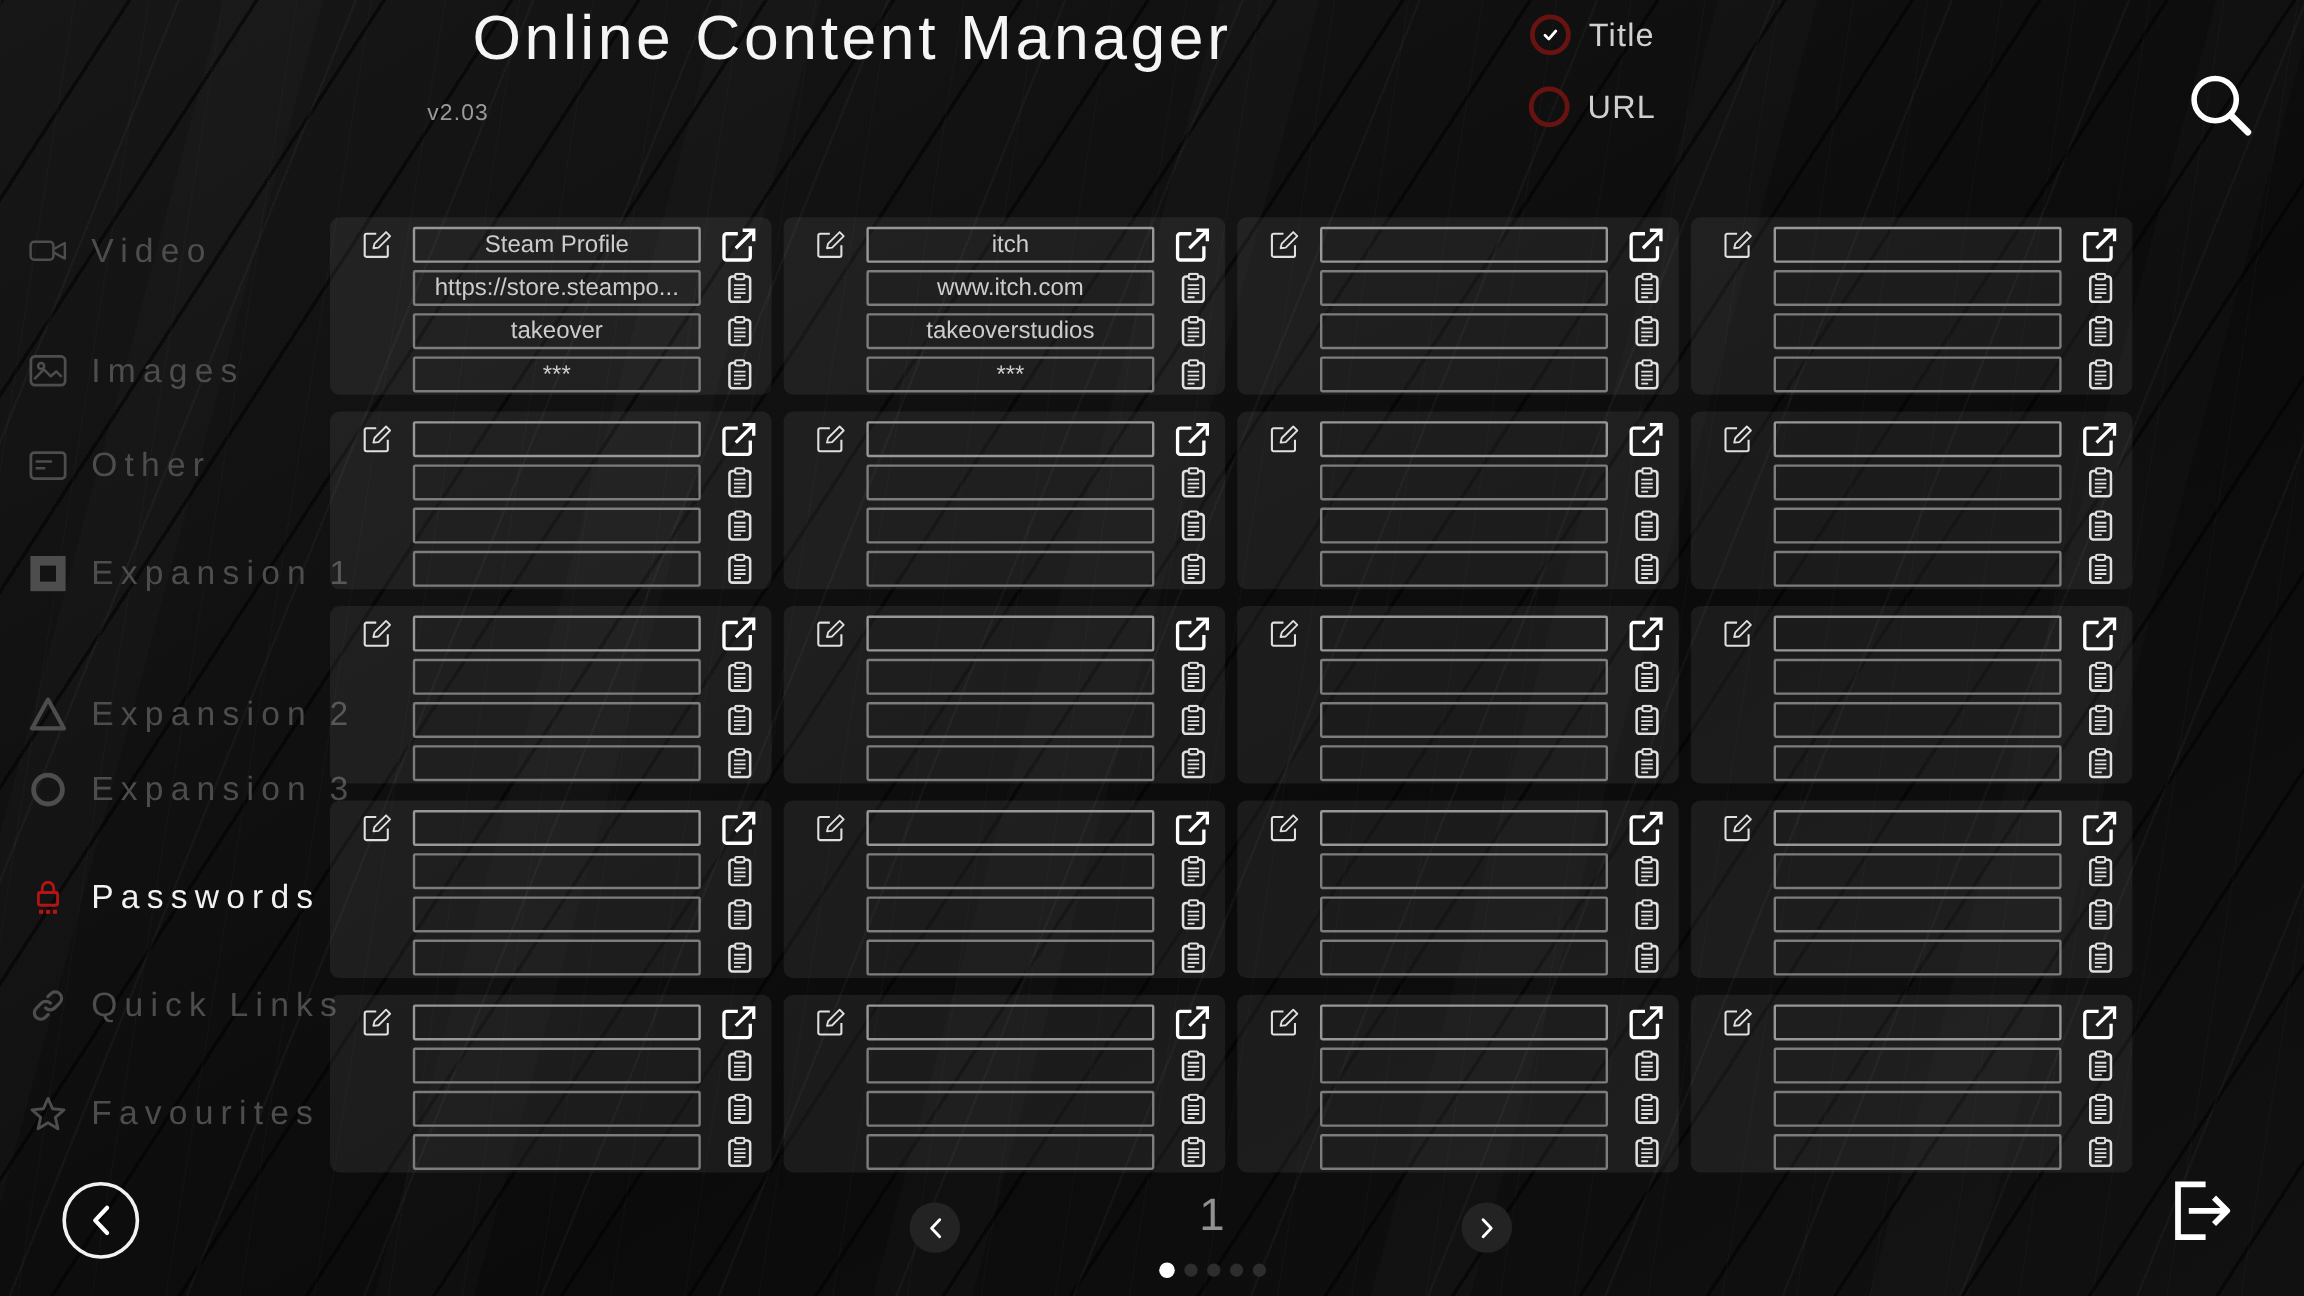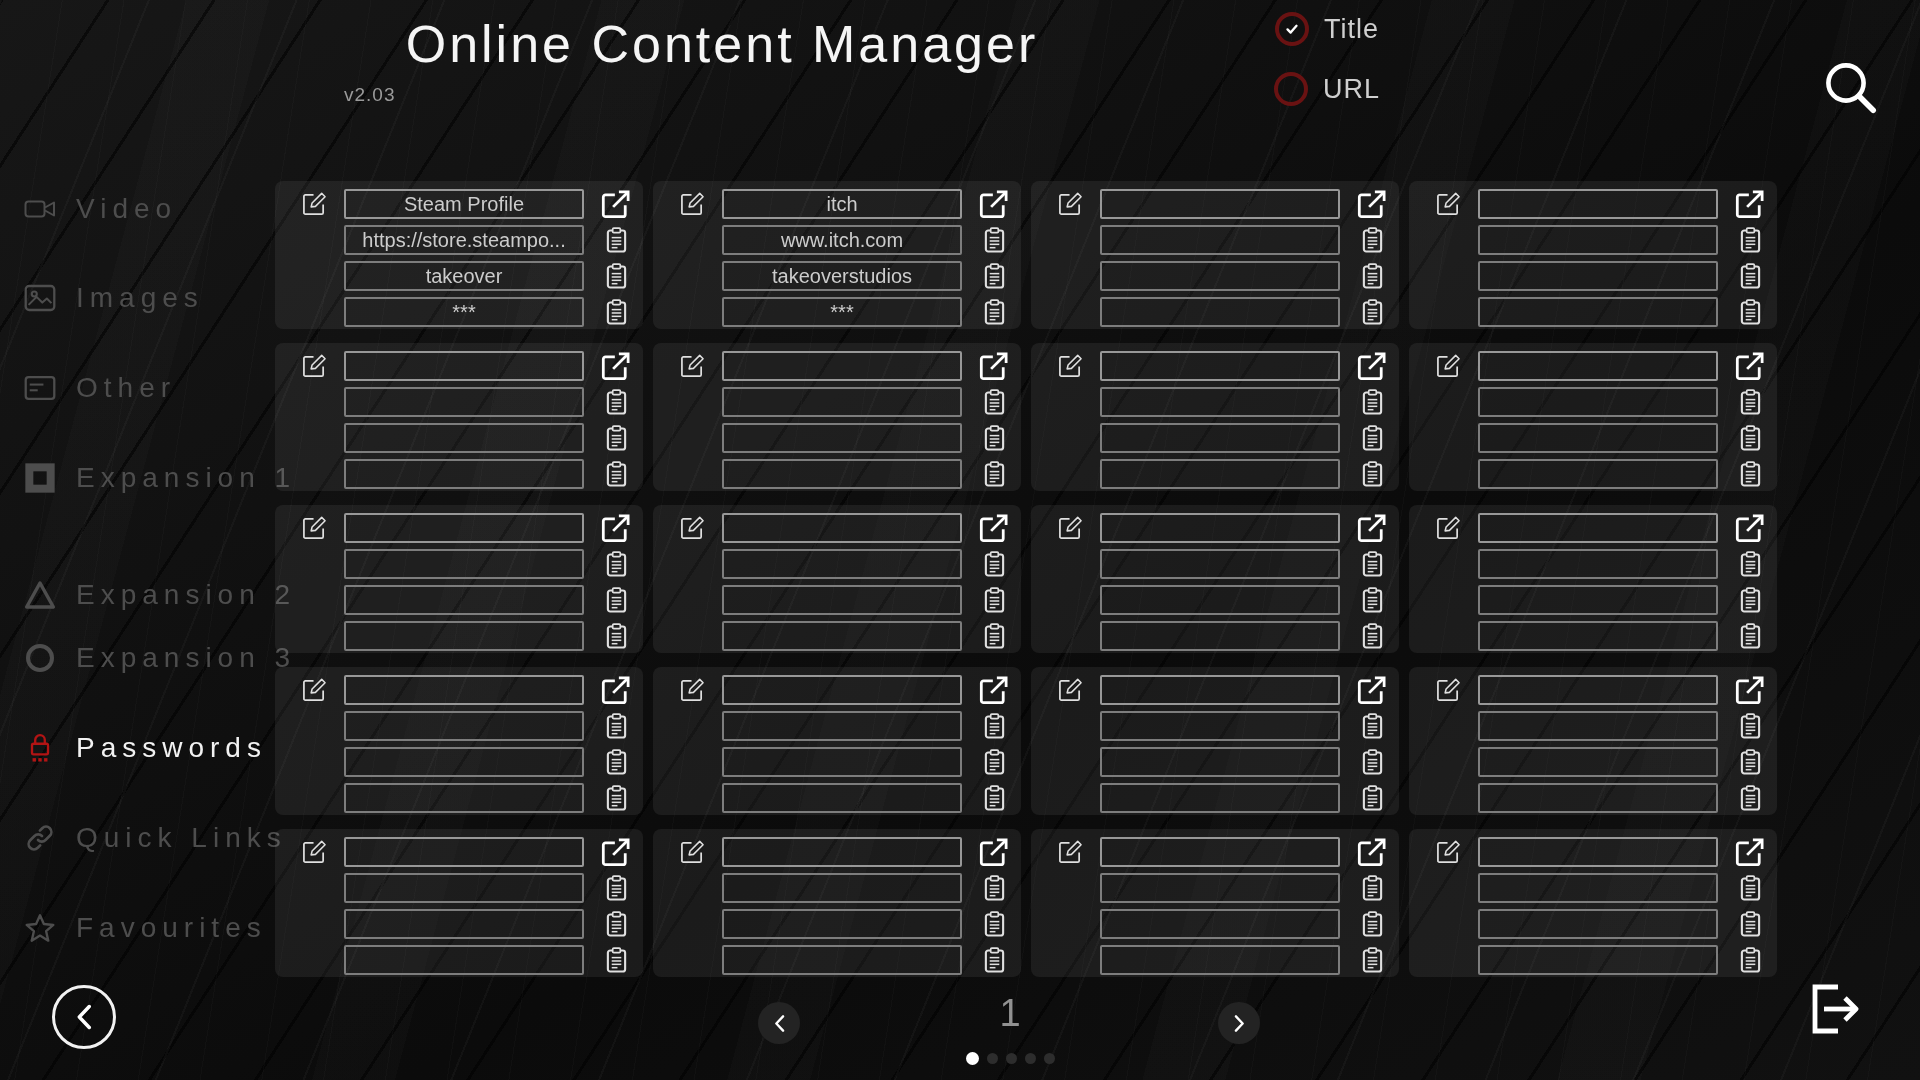--- a/index.html
+++ b/index.html
@@ -16,24 +16,24 @@
       repeating-linear-gradient(99deg,  rgba(255,255,255,0.020) 0 1px, transparent 1px 61px),
       repeating-linear-gradient(123deg, rgba(0,0,0,0.55) 0 3px, transparent 3px 89px),
       repeating-linear-gradient(105deg, transparent 0 180px, rgba(255,255,255,0.015) 180px 260px, transparent 260px 401px),
       linear-gradient(150deg,#171717,#0b0b0b 60%,#111111);
   }
   .app{position:absolute;inset:0;z-index:1;}
   svg{display:block;width:100%;height:100%;}
 
   
   .app-title{
-    position:absolute;left:375px;top:2px;width:670px;margin:12px;
+    position:absolute;left:375px;top:2px;width:670px;margin:0;
     text-align:center;font-size:52px;font-weight:300;letter-spacing:3px;color:#f5f5f5;
   }
-  .app-version{position:absolute;left:344px;top:84px;font-size:19px;color:#9a9a9a;letter-spacing:1px;text-align:right;}
+  .app-version{position:absolute;left:356px;top:84px;font-size:19px;color:#9a9a9a;letter-spacing:1px;text-align:right;}
   .search-modes{position:absolute;left:1274px;top:12px;display:flex;align-items:center;gap:26px;flex-direction:column;}
   .mode{display:flex;align-items:center;gap:15px;cursor:pointer;}
   .radio{
     width:26px;height:26px;border-radius:50%;
     border:4px solid #691212;display:flex;align-items:center;justify-content:center;
   }
   .radio .chk{width:18px;height:18px;}
   .mode-label{font-size:27px;color:#cfcfcf;font-weight:300;letter-spacing:1px;}
   .search-input{
     position:absolute;left:1276px;top:70px;width:490px;height:38px;
@@ -154,21 +154,21 @@
   <nav class="sidebar">
       <div class="sb-item" style="top: 190px;">
     <span class="sb-icon">
           <svg viewBox="0 0 32 24">
             <rect x="1.5" y="4.5" width="19" height="15" rx="3" fill="none" stroke="currentColor" stroke-width="2"></rect>
             <path d="M21 10.5 L30 5.5 V18.5 L21 13.5" fill="none" stroke="currentColor" stroke-width="2" stroke-linejoin="round"></path>
           </svg>
         </span>
     <span class="sb-label">Video</span>
   </div>
-      <div class="sb-item" style="top: 279px;">
+      <div class="sb-item" style="top: 290px;">
     <span class="sb-icon">
           <svg viewBox="0 0 28 24">
             <rect x="1.5" y="1.5" width="25" height="21" rx="3" fill="none" stroke="currentColor" stroke-width="2"></rect>
             <circle cx="9" cy="8.5" r="2.2" fill="none" stroke="currentColor" stroke-width="1.8"></circle>
             <path d="M4 18 L11 11 L16 16 L20 12.5 L24 16.5" fill="none" stroke="currentColor" stroke-width="1.8" stroke-linejoin="round"></path>
           </svg>
         </span>
     <span class="sb-label">Images</span>
   </div>
       <div class="sb-item" style="top: 369px;">

